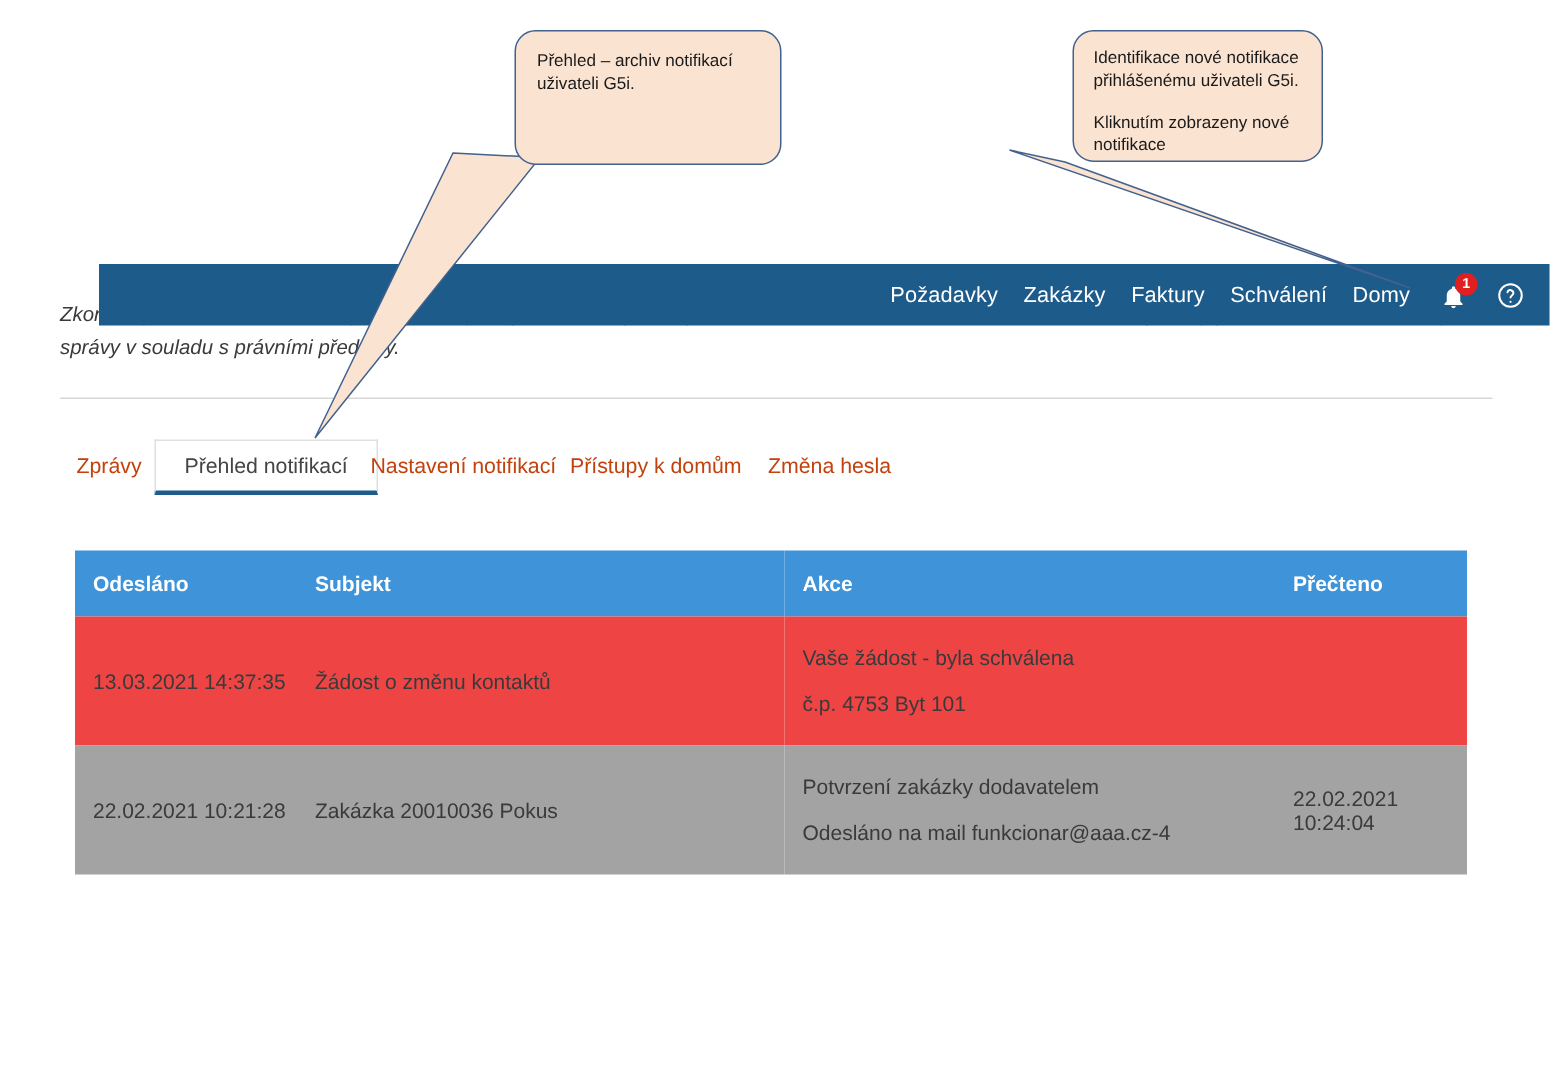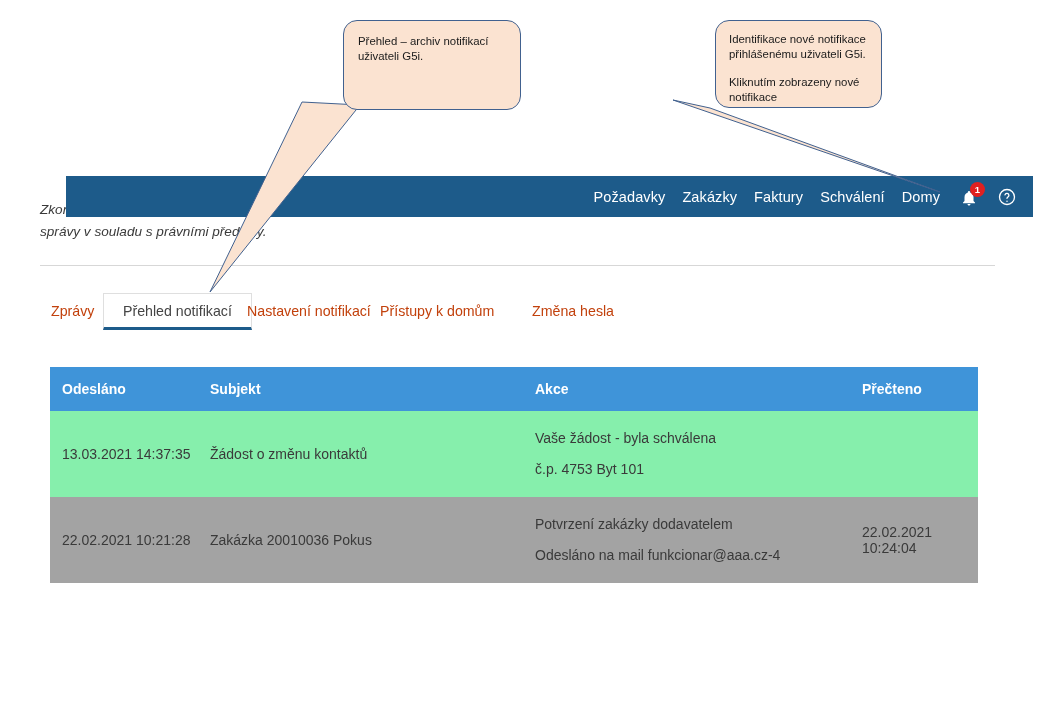--- a/index.html
+++ b/index.html
@@ -160,21 +160,21 @@
     padding: 14px 0 14px 12px;
     box-sizing: border-box;
   }
   #notif-table tbody td {
     font-size: 14px;
     color: #3a3a3a;
     padding: 12px 0 12px 12px;
     vertical-align: middle;
     box-sizing: border-box;
   }
-  #notif-table tbody tr.odd td { background: #86efac; }
+  #notif-table tbody tr.odd td { background: #ef4444; }
   #notif-table tbody tr.even td { background: #a3a3a3; }
   .col-sent    { width: 148px; }
   .col-subject { width: 325px; }
   .col-action  { width: 327px; }
   .col-read    { width: 128px; }
   .action-line { line-height: 31px; }
 
   
   .callout {
     position: absolute;
@@ -242,21 +242,21 @@
         <circle cx="12" cy="17" r="0.9" fill="currentColor" stroke="none"></circle>
       </svg>
     </span>
   </div>
 
   <div id="tabbar">
     <div class="tab" style="left:11px;">Zprávy</div>
     <div class="tab active" style="left:63px;">Přehled notifikací</div>
     <div class="tab" style="left:207px;">Nastavení notifikací</div>
     <div class="tab" style="left:340px;">Přístupy k domům</div>
-    <div class="tab" style="left:492px;">Změna hesla</div>
+    <div class="tab" style="left:472px;">Změna hesla</div>
   </div>
 
   <table id="notif-table">
     <thead>
       <tr>
         <th class="col-sent">Odesláno</th>
         <th class="col-subject">Subjekt</th>
         <th class="col-action">Akce</th>
         <th class="col-read">Přečteno</th>
       </tr>

